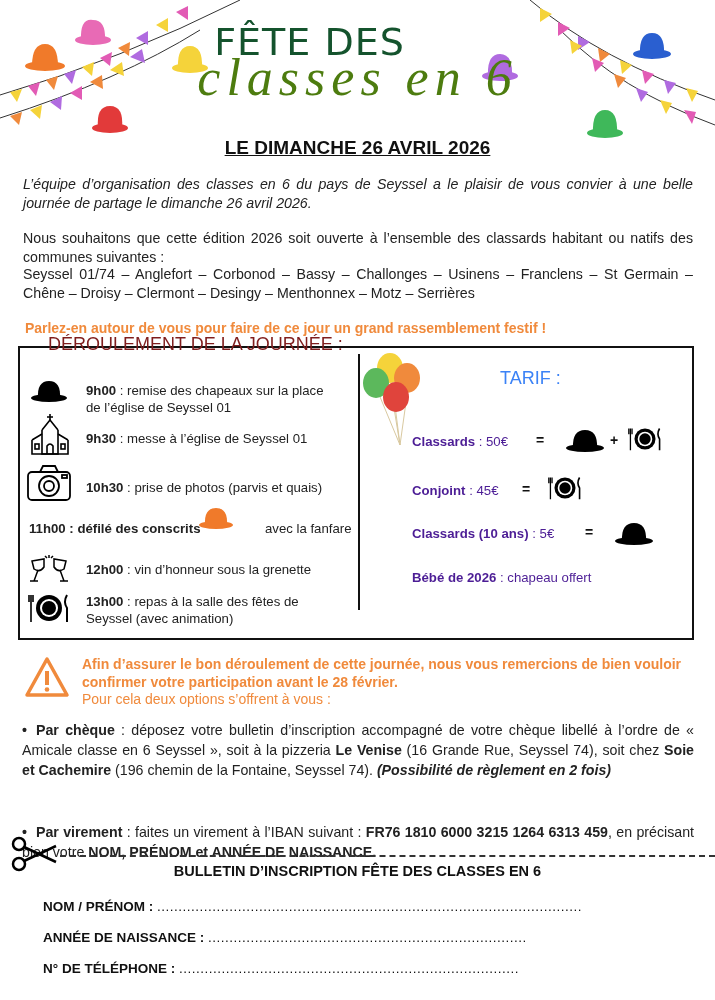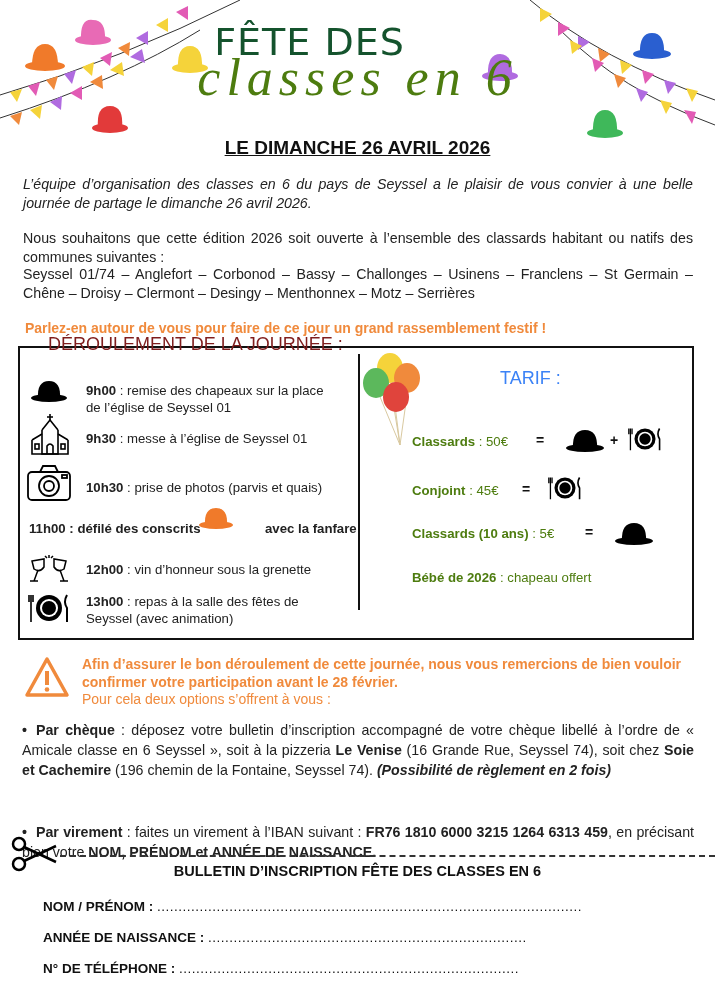--- a/index.html
+++ b/index.html
@@ -39,21 +39,21 @@
   
   .prog-box {
     position: absolute; top: 346px; left: 18px; width: 676px; height: 294px;
     border: 2px solid #111; box-sizing: border-box;
   }
   .prog-divider { position: absolute; top: 354px; left: 358px; width: 2px; height: 256px; background: #111; }
   .prog-title { position: absolute; top: 334px; left: 48px; font-size: 18px; color: #7f1d1d; }
   .prog-item { position: absolute; font-size: 13.2px; line-height: 17px; color: #222; }
   .prog-item b { font-weight: 700; }
   .tarif-title { position: absolute; top: 368px; left: 500px; font-size: 18px; color: #3b82f6; }
-  .tarif-line { position: absolute; font-size: 13.2px; color: #4d7c0f; }
+  .tarif-line { position: absolute; font-size: 13.2px; color: #4c1d95; }
   .eq { position: absolute; font-size: 14px; font-weight: 700; color: #111; }
 
   
   .warn-text { position: absolute; left: 82px; top: 655px; width: 615px; font-size: 14px; line-height: 18px; font-weight: 700; color: #f08a3c; }
   .warn-sub { position: absolute; left: 82px; top: 691px; font-size: 14px; color: #f08a3c; }
 
   .bullet-block { position: absolute; left: 22px; width: 672px; font-size: 14.2px; line-height: 20px; text-align: justify; color: #222; }
   .bullet-block .dot { display: inline-block; width: 14px; font-weight: 700; }
 
   .cut-line { position: absolute; top: 855px; left: 60px; width: 655px; border-top: 2px dashed #333; }
@@ -156,21 +156,21 @@
     <circle cx="23" cy="23" r="10"></circle>
       <circle cx="23" cy="23" r="5"></circle>
       <rect x="36" y="12" width="5" height="3"></rect>
   </g>
 </svg>
 <div class="prog-item" style="left:29px;top:520px;font-weight:700;">11h00 : défilé des conscrits</div>
 <svg class="abs" style="left:198px;top:505px;width:36px;height:26px;" viewBox="0 0 36 26">
   <ellipse cx="18" cy="20" rx="17" ry="4" fill="#f07a2a"></ellipse>
     <path d="M7,20 Q6,3 18,3 Q30,3 29,20 Z" fill="#f07a2a"></path>
 </svg>
-<div class="prog-item" style="left:265px;top:520px;font-weight:700;">avec la fanfare</div>
+<div class="prog-item" style="left:265px;top:520px;font-weight:400;">avec la fanfare</div>
 <svg class="abs" style="left:24px;top:553px;width:50px;height:32px;" viewBox="0 0 50 32">
   <g fill="none" stroke="#000" stroke-width="1.5">
     <path d="M8,8 L20,6 L20,14 Q16,20 10,16 Z"></path>
       <path d="M14,17 L10,28 M6,28 L14,28"></path>
     <path d="M42,8 L30,6 L30,14 Q34,20 40,16 Z"></path>
       <path d="M36,17 L40,28 M36,28 L44,28"></path>
     <path d="M25,2 L25,5 M21,3 L23,5 M29,3 L27,5"></path>
   </g>
 </svg>
 <svg class="abs" style="left:28px;top:592px;width:42px;height:32px;" viewBox="0 0 42 32">

